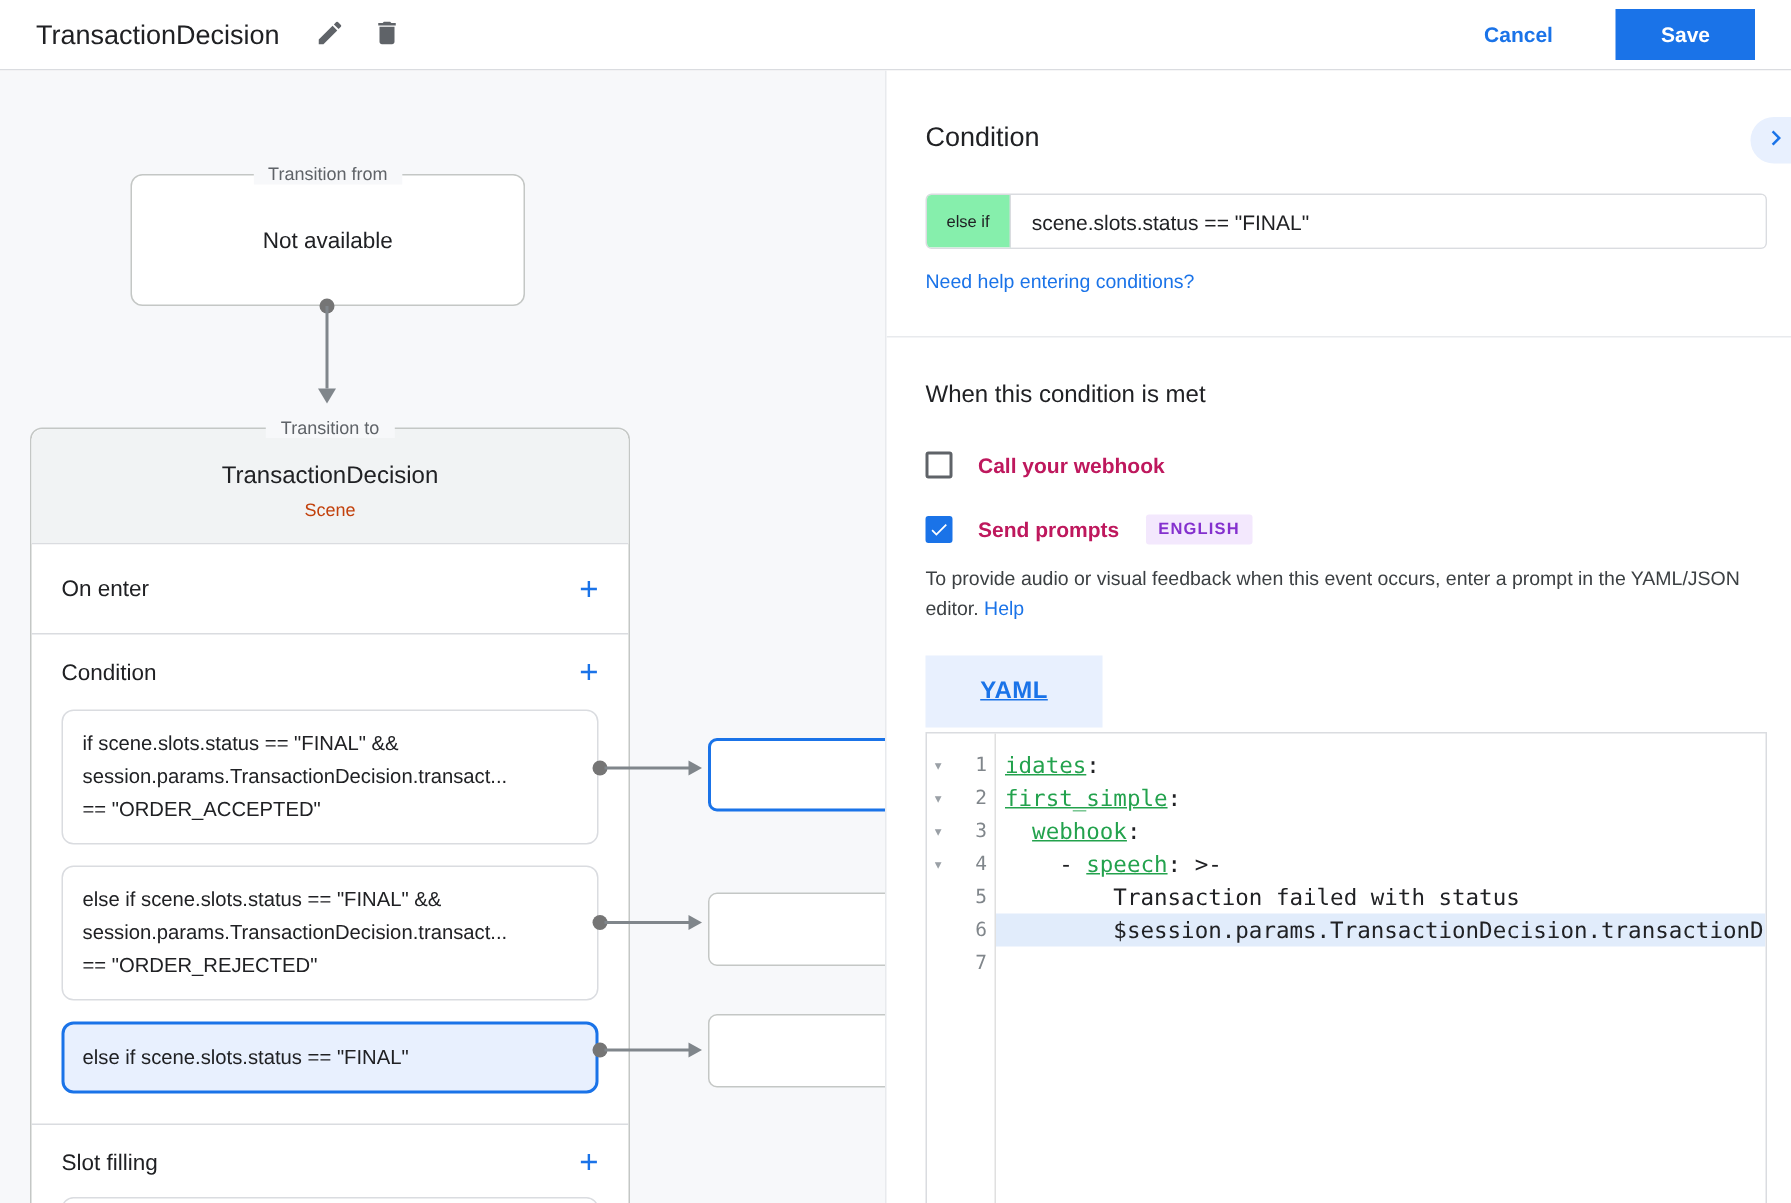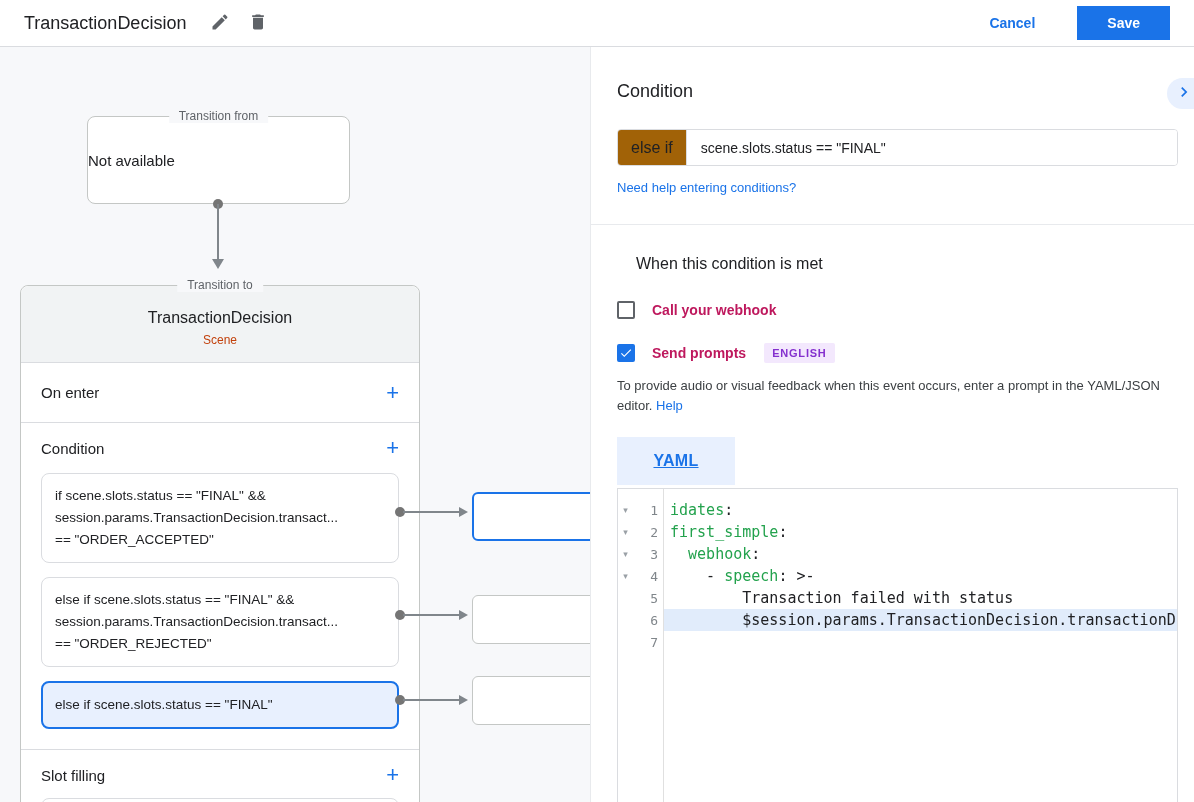--- a/index.html
+++ b/index.html
@@ -21,21 +21,21 @@
               font-size:14px; font-family:"Liberation Sans",sans-serif; padding:9px 30px; cursor:pointer; }
 
   
   .main { display:flex; height:755px; }
   .canvas { position:relative; width:590px; background:#f7f8fa; overflow:hidden; flex:none; }
   .panel { flex:1; background:#fff; border-left:1px solid #e8eaed; position:relative; overflow:hidden; }
 
   
   .tfrom { position:absolute; left:87px; top:69px; width:263px; height:88px;
            background:#fff; border:1px solid #c4c7c5; border-radius:8px;
-           display:flex; align-items:center; }
+           display:flex; align-items:center; justify-content:center; }
   .legend { position:absolute; top:-8px; left:50%; transform:translateX(-50%);
             background:#f7f8fa; padding:0 10px; font-size:12px; color:#5f6368; white-space:nowrap; }
   .tfrom-text { font-size:15px; color:#202124; }
 
   
   .v-dot { position:absolute; left:213px; top:152px; width:10px; height:10px; border-radius:50%; background:#757575; }
   .v-line { position:absolute; left:217px; top:157px; width:2px; height:55px; background:#80868b; }
   .v-head { position:absolute; left:212px; top:212px; width:0; height:0;
             border-left:6px solid transparent; border-right:6px solid transparent; border-top:10px solid #80868b; }
 
@@ -73,28 +73,28 @@
 
   
   .panel-top { height:178px; border-bottom:1px solid #e8eaed; padding:30px 16px 0 26px; position:relative; }
   .panel-h2 { font-size:18px; font-weight:normal; color:#202124; line-height:28px; }
   .collapse-pill { position:absolute; top:31px; right:0; width:27px; height:31px;
                    background:#e8f0fe; border:none; border-radius:16px 0 0 16px; cursor:pointer;
                    display:flex; align-items:center; justify-content:center; padding-left:6px; }
   .collapse-pill svg { fill:#1a73e8; }
   .cond-input-group { display:flex; margin-top:24px; height:37px; border:1px solid #dadce0; border-radius:4px;
                       overflow:hidden; background:#fff; }
-  .cond-prefix { background:#a16207; border-right:1px solid #dadce0; font-size:16px; color:#202124;
+  .cond-prefix { background:#86efac; border-right:1px solid #dadce0; font-size:11px; color:#202124;
                  display:flex; align-items:center; padding:0 13px; flex:none; }
   .cond-value { flex:1; border:none; outline:none; font-size:14px; color:#202124; padding:0 14px;
                 font-family:"Liberation Sans",sans-serif; background:#fff; }
   .help-link { display:inline-block; margin-top:14px; font-size:13px; color:#1a73e8; text-decoration:none; }
 
   .panel-bottom { padding:28px 16px 0 26px; }
-  .panel-h3 { font-size:16px; font-weight:normal; color:#202124; line-height:22px;margin-left:19px; }
+  .panel-h3 { font-size:16px; font-weight:normal; color:#202124; line-height:22px; }
   .check-row { display:flex; align-items:center; margin-top:26px; }
   .checkbox { width:18px; height:18px; border:2px solid #5f6368; border-radius:2px; background:#fff;
               flex:none; cursor:pointer; display:flex; align-items:center; justify-content:center; }
   .checkbox.checked { background:#1a73e8; border-color:#1a73e8; }
   .checkbox svg { fill:#fff; display:none; }
   .checkbox.checked svg { display:block; }
   .check-label { font-size:14px; font-weight:bold; color:#be185d; margin-left:17px; }
   .lang-badge { margin-left:18px; font-size:11px; font-weight:bold; letter-spacing:0.8px;
                 color:#8430ce; background:#f3e8fd; padding:4px 8px; border-radius:2px; }
   .desc { margin-top:13px; font-size:13px; color:#3c4043; line-height:20px; max-width:575px; }
@@ -109,21 +109,21 @@
   .editor { margin-top:3px; border:1px solid #dadce0; height:340px; display:flex; background:#fff; }
   .gutter { width:46px; flex:none; border-right:1px solid #e0e0e0; padding-top:10px; }
   .gutter-row { height:22px; display:flex; align-items:center; }
   .fold { width:15px; text-align:center; font-size:9px; color:#9aa0a6; flex:none; }
   .lnum { flex:1; text-align:right; padding-right:5px; font-family:"DejaVu Sans Mono",monospace;
           font-size:13px; color:#80868b; }
   .code { flex:1; padding-top:10px; overflow:hidden; }
   .code-line { height:22px; white-space:pre; font-family:"DejaVu Sans Mono",monospace;
                font-size:15px; line-height:22px; padding-left:6px; color:#202124; }
   .code-line.highlight { background:#e1ecfb; }
-  .seg-key { color:#23a24d; }
+  .seg-key { color:#23a24d;text-decoration:underline; }
   .seg-plain { color:#202124; }
 </style>
 </head>
 <body>
 
 <header class="topbar">
   <span class="title">TransactionDecision</span>
   <button class="icon-btn edit-btn">
     <span>
       <svg width="20" height="20" viewBox="0 0 24 24">

